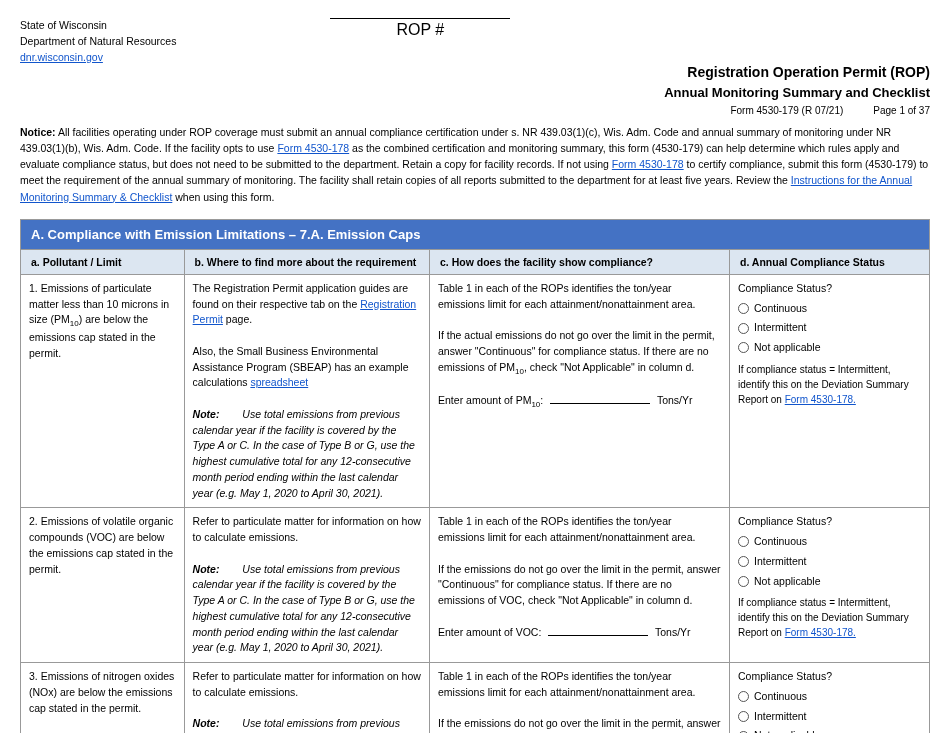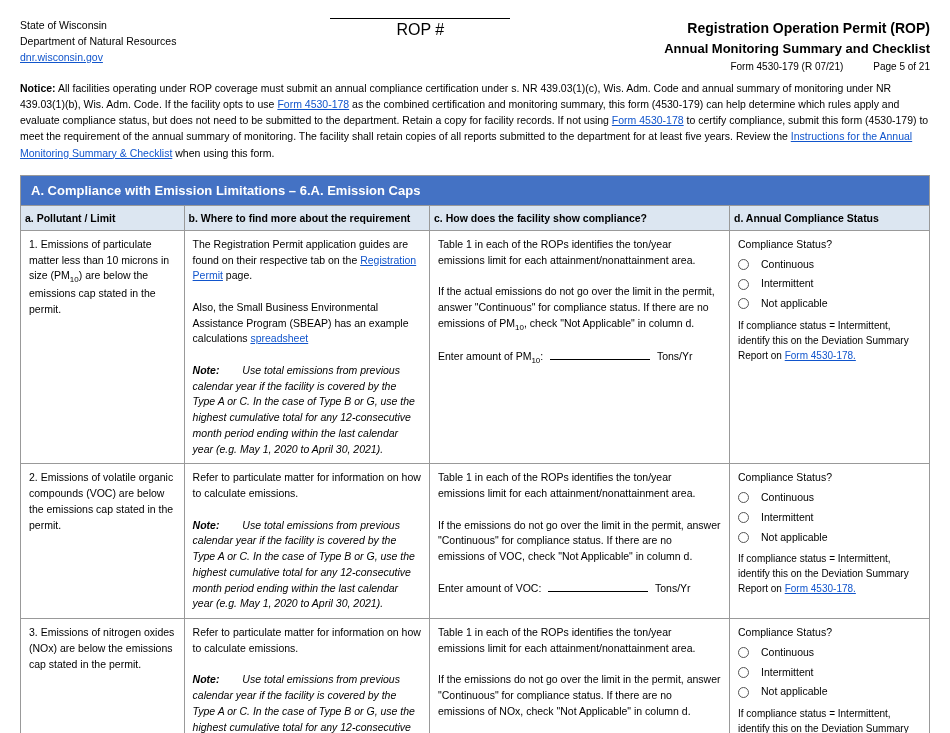--- a/index.html
+++ b/index.html
@@ -39,20 +39,21 @@
       width: 180px;
       margin-bottom: 2px;
     }
     .rop-label {
       font-size: 16px;
       text-align: center;
     }
     .header-right {
       text-align: right;
       line-height: 1.5;
+      margin-top: 44px;
     }
     .header-right h1 {
       font-size: 14px;
       font-weight: bold;
     }
     .header-right h2 {
       font-size: 13px;
       font-weight: bold;
     }
     .header-right .form-info {
@@ -92,21 +93,21 @@
       font-weight: bold;
       padding: 7px 10px;
       border: 1.5px solid #999;
     }
 
     
     .col-headers td {
       background-color: #dce6f1;
       font-weight: bold;
       font-size: 10.5px;
-      padding: 6px 4px;
+      padding: 6px 10px;
       border: 1.5px solid #999;
       vertical-align: top;
     }
 
     
     .data-row td {
       border: 1.5px solid #999;
       padding: 6px 8px;
       vertical-align: top;
       font-size: 10.5px;
@@ -130,21 +131,21 @@
     
     .radio-group {
       display: flex;
       flex-direction: column;
       gap: 4px;
       margin-top: 4px;
     }
     .radio-item {
       display: flex;
       align-items: center;
-      gap: 12px;
+      gap: 5px;
     }
     .radio-circle {
       width: 11px;
       height: 11px;
       border-radius: 50%;
       border: 1.5px solid #555;
       display: inline-block;
       flex-shrink: 0;
     }
     .compliance-status-label {
@@ -180,39 +181,39 @@
   </div>
   <div class="header-center">
     <div class="rop-line"></div>
     <div class="rop-label">ROP #</div>
   </div>
   <div class="header-right">
     <h1>Registration Operation Permit (ROP)</h1>
     <h2>Annual Monitoring Summary and Checklist</h2>
     <div class="form-info">
       <span>Form 4530-179  (R 07/21)</span>
-      <span>Page 5 of 21</span>
+      <span>Page 1 of 37</span>
     </div>
   </div>
 </div>
 
 <div class="notice">
   <strong>Notice:</strong>
   All facilities operating under ROP coverage must submit an annual compliance certification under s. NR 439.03(1)(c), Wis. Adm. Code and annual summary of monitoring
   under NR 439.03(1)(b), Wis. Adm. Code.  If the facility opts to use <a href="#">Form 4530-178</a> as the combined certification and monitoring summary, this form (4530-179) can help determine
   which rules apply and evaluate compliance status, but does not need to be submitted to the department. Retain a copy for facility records. If not using <a href="#">Form 4530-178</a> to certify
   compliance, submit this form (4530-179) to meet the requirement of the annual summary of monitoring. The facility shall retain copies of all reports submitted to the department for at
   least five years. Review the <a href="#">Instructions for the Annual Monitoring Summary &amp; Checklist</a> when using this form.
 </div>
 
 <table class="main-table">
 
   <tbody>
       <tr>
-    <td colspan="4" class="section-header">A.  Compliance with Emission Limitations – 6.A. Emission Caps</td>
+    <td colspan="4" class="section-header">A.  Compliance with Emission Limitations – 7.A. Emission Caps</td>
   </tr>
 
   <tr class="col-headers">
     <td class="col-a">a.  Pollutant / Limit</td>
     <td class="col-b">b.  Where to find more about the requirement</td>
     <td class="col-c">c.  How does the facility show compliance?</td>
     <td class="col-d">d.  Annual Compliance Status</td>
   </tr>
 
   <tr class="data-row">

